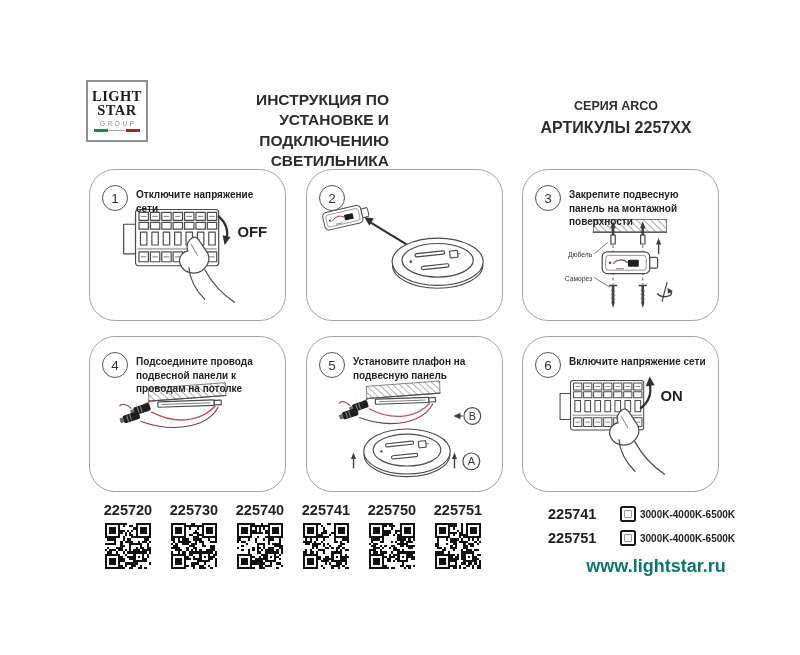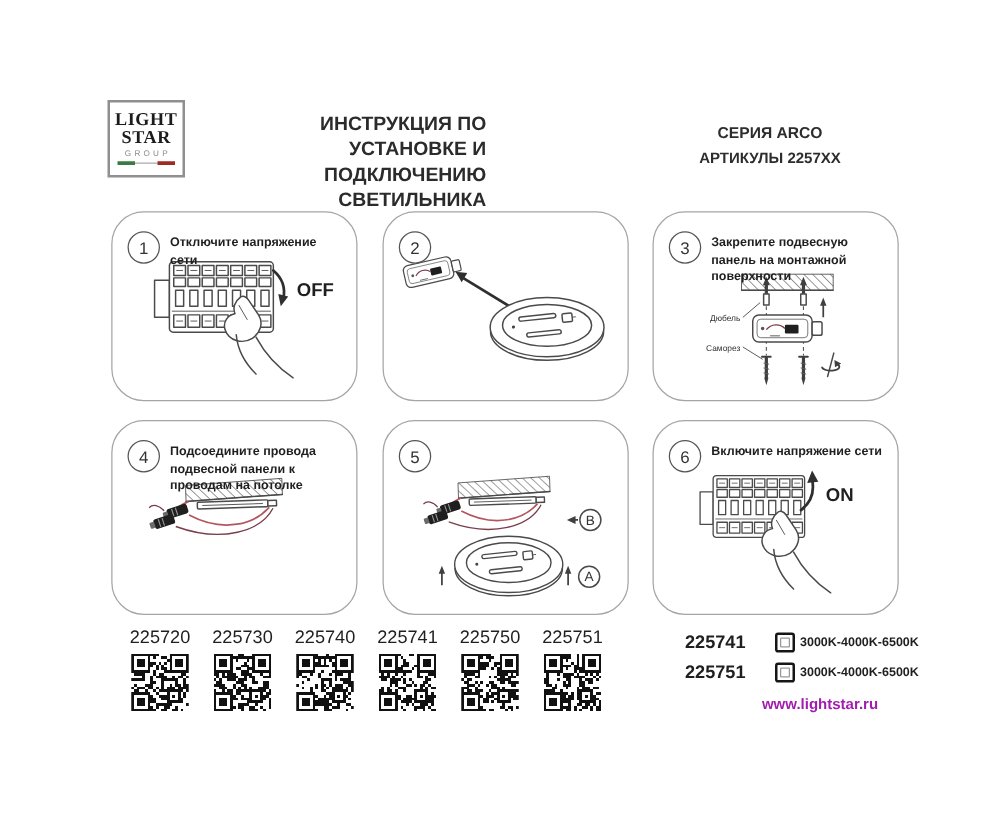--- a/index.html
+++ b/index.html
@@ -13,21 +13,21 @@
              letter-spacing:.5px;color:#1c1c1c;}
   .logo-group{font-size:6.5px;letter-spacing:2.6px;color:#8a8a8a;margin-top:3px;padding-left:2.6px;}
   .logo-flag{display:flex;align-items:center;width:46px;margin-top:2px;}
   .flag-green{width:14px;height:3px;background:#3a7d44;}
   .flag-line{flex:1;height:1px;background:#aaa;}
   .flag-red{width:14px;height:3px;background:#9e2b25;}
   .title{position:absolute;left:164px;top:90px;width:225px;font-size:15.5px;font-weight:bold;
          line-height:1.32;color:#2b2b2b;text-align:right;}
   .series-block{position:absolute;left:521px;top:99px;width:190px;text-align:center;}
   .series{font-size:12.5px;font-weight:bold;margin-bottom:6px;}
-  .articles-label{font-size:12px;font-weight:bold;}
+  .articles-label{font-size:16px;font-weight:bold;}
 
   
   .step-box{position:absolute;width:197px;border:1.5px solid #a5a5a7;border-radius:26px;
             background:#fff;box-sizing:border-box;}
   .r1{top:169px;height:152px;} .r2{top:336px;height:156px;}
   .c1{left:89px;} .c2{left:306px;} .c3{left:522px;}
   .step-num{position:absolute;left:12px;top:15px;width:24px;height:24px;border:1.3px solid #555;
             border-radius:50%;display:flex;align-items:center;justify-content:center;
             font-size:13.5px;color:#333;background:#fff;z-index:2;}
   .step-title{position:absolute;left:46px;top:18px;right:9px;font-size:10px;font-weight:bold;
@@ -48,31 +48,31 @@
   .wdk{fill:none;stroke:#7a3d4a;stroke-width:1.1;}
   .hatchf{fill:url(#hatch);stroke:#4a4a4a;stroke-width:.7;}
   .dash{fill:none;stroke:#555;stroke-width:.9;stroke-dasharray:3 2.5;}
   .ann{font-family:"Liberation Sans",sans-serif;font-size:15px;font-weight:bold;fill:#1f1f1f;}
   .tiny{font-family:"Liberation Sans",sans-serif;font-size:6.8px;fill:#333;}
   .ba{font-family:"Liberation Sans",sans-serif;font-size:11px;fill:#333;}
 
   
   .articles-row{position:absolute;left:95px;top:502px;width:398px;display:flex;}
   .article-col{width:66px;display:flex;flex-direction:column;align-items:center;}
-  .article-code{font-size:14.5px;font-weight:normal;color:#1f1f1f;margin-bottom:5px;}
+  .article-code{font-size:14.5px;font-weight:bold;color:#1f1f1f;margin-bottom:5px;}
   .qr{width:46px;height:46px;}
   .variants{position:absolute;left:548px;top:506px;width:195px;}
   .variant-row{display:flex;align-items:center;margin-bottom:8px;}
   .variant-code{font-size:14.5px;font-weight:bold;width:72px;color:#1f1f1f;}
   .ct-icon{width:12px;height:12px;border:2px solid #161616;border-radius:2.5px;display:flex;
            align-items:center;justify-content:center;margin-right:4px;flex:0 0 auto;}
   .ct-icon-inner{width:6px;height:6px;border:1px solid #9a9a9a;border-radius:1px;}
   .variant-temps{font-size:10px;font-weight:bold;color:#1f1f1f;white-space:nowrap;}
   .website{position:absolute;left:556px;top:556px;width:200px;text-align:center;
-           font-size:12px;font-weight:bold;color:#a21caf;}
+           font-size:18px;font-weight:bold;color:#0f766e;}
 </style>
 </head>
 <body>
 
 <div class="page">
 
   <svg style="position:absolute;width:0;height:0" aria-hidden="true">
     <defs>
       <pattern id="hatch" width="5" height="5" patternUnits="userSpaceOnUse" patternTransform="rotate(-45)">
         <line x1="0" y1="0" x2="0" y2="5" stroke="#5a5a5a" stroke-width="1"></line>
@@ -232,20 +232,21 @@
     <div class="step-title">Подсоедините провода подвесной панели к проводам на потолке</div>
     <svg class="step-art" viewBox="0 0 197 156" preserveAspectRatio="none">
       <g transform="translate(59,52) rotate(-2)">
           <use href="#mountwires"></use>
         </g>
     </svg>
   </div>
 
   <div class="step-box r2 c2">
     <div class="step-num">5</div>
+    <div class="step-title">Установите плафон на подвесную панель</div>
     <svg class="step-art" viewBox="0 0 197 156" preserveAspectRatio="none">
       <g transform="translate(60,50) rotate(-2) scale(0.95)">
           <use href="#mountwires"></use>
         </g>
       <line class="s12" x1="150" y1="80" x2="157" y2="80"></line>
       <polygon points="148,80 155,76.8 155,83.2" fill="#3f3f3f"></polygon>
       <circle class="s" cx="167" cy="80" r="8.5"></circle>
       <text class="ba" x="167" y="83.8" text-anchor="middle">B</text>
       <use href="#panel" transform="translate(101,116) scale(0.95)"></use>
       <use href="#uparrow" transform="translate(47,133)"></use>

